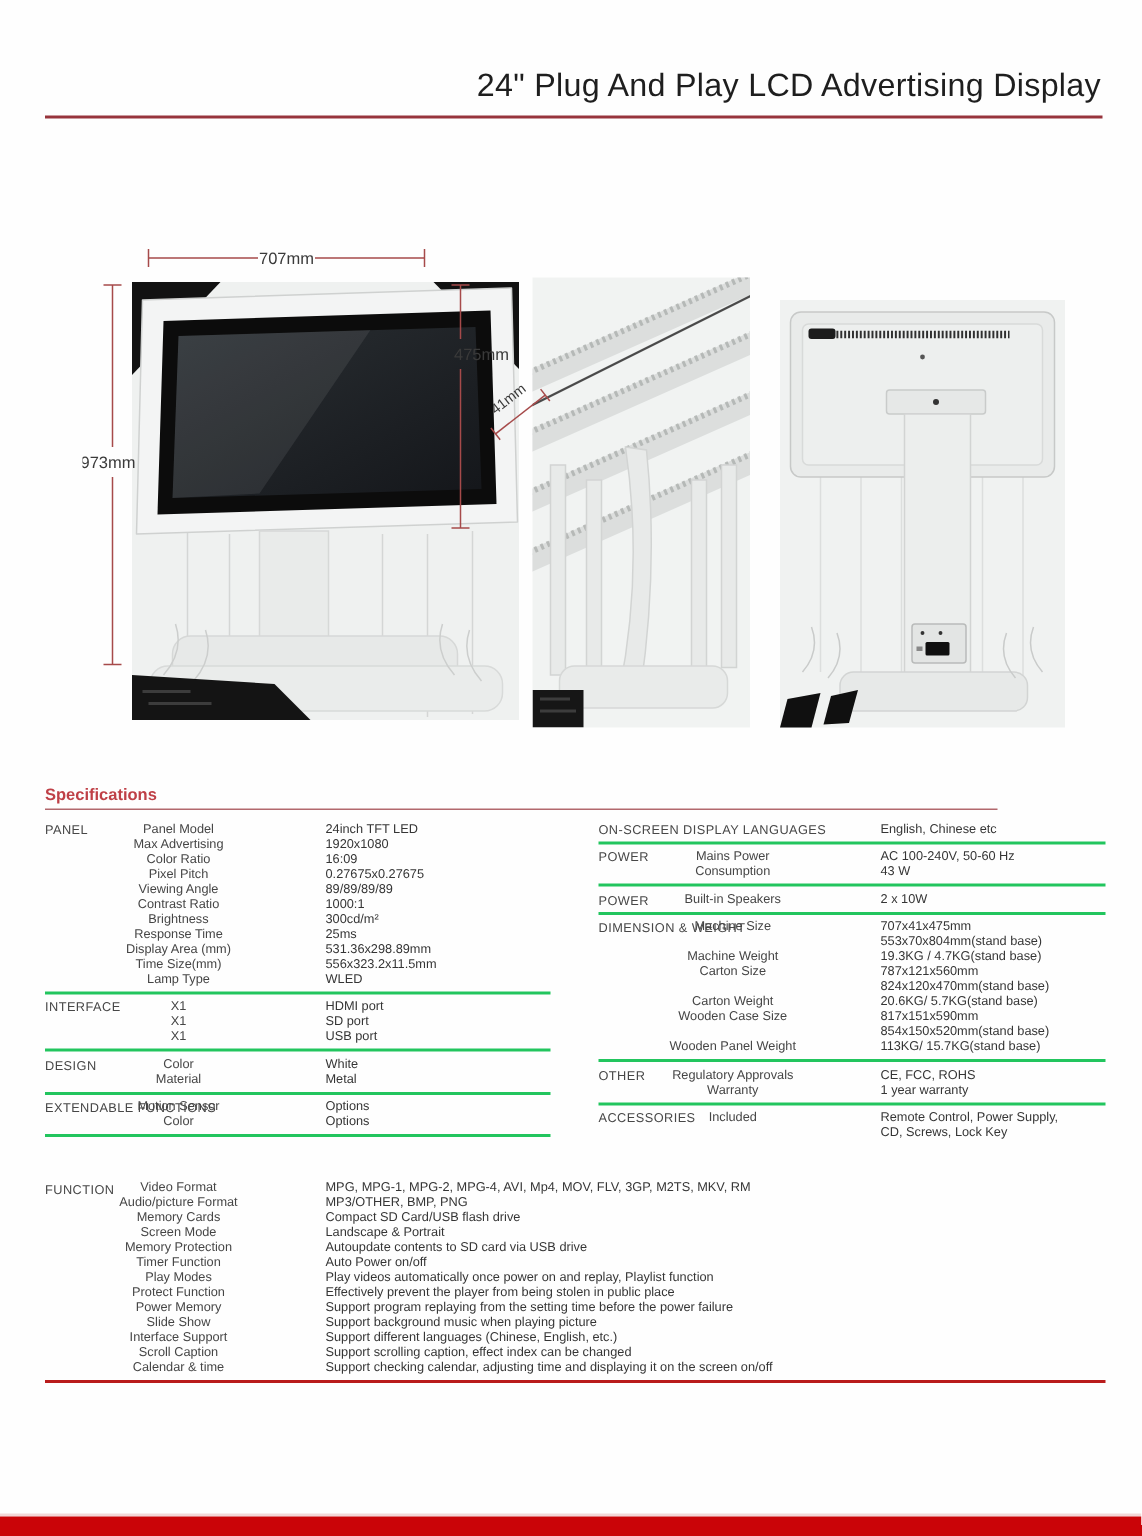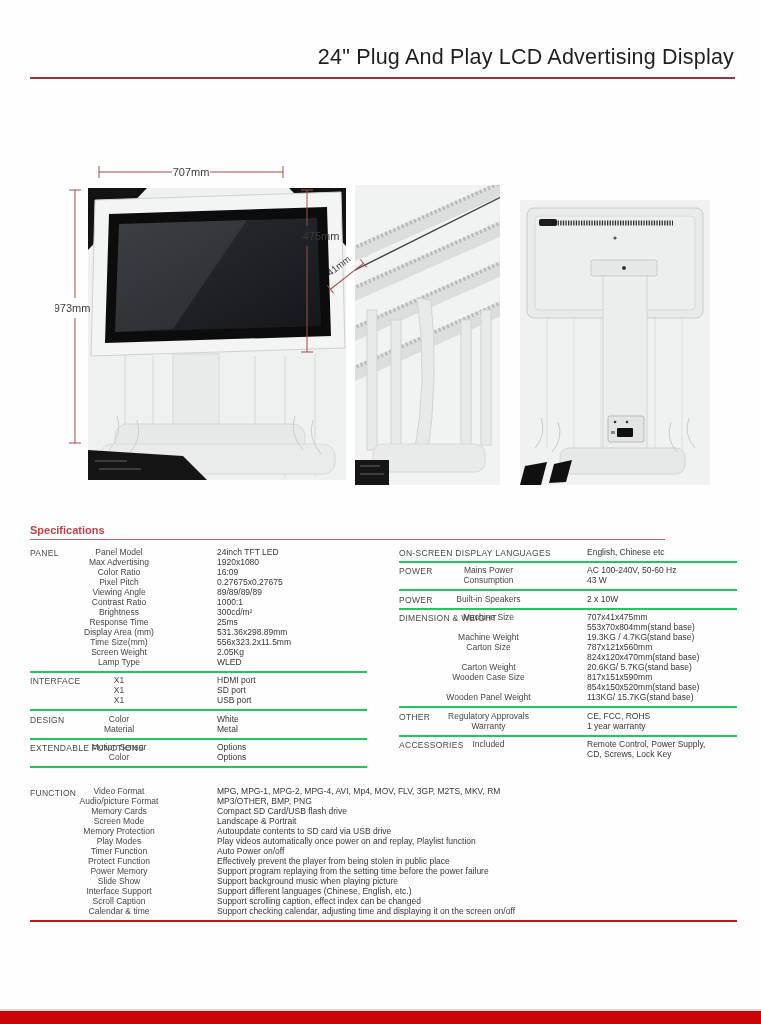--- a/index.html
+++ b/index.html
@@ -196,24 +196,20 @@
             </div>
             <div class="spec-row">
               <span class="spec-key">Display Area (mm)</span>
               <span class="spec-value">531.36x298.89mm</span>
             </div>
             <div class="spec-row">
               <span class="spec-key">Time Size(mm)</span>
               <span class="spec-value">556x323.2x11.5mm</span>
             </div>
             <div class="spec-row">
-              <span class="spec-key">Screen Weight</span>
-              <span class="spec-value">2.05Kg</span>
-            </div>
-            <div class="spec-row">
               <span class="spec-key">Lamp Type</span>
               <span class="spec-value">WLED</span>
             </div>
           </div>
         </div>
         <div class="spec-section">
           <span class="sec-label">INTERFACE</span>
           <div class="sec-rows">
             <div class="spec-row">
               <span class="spec-key">X1</span>
@@ -374,26 +370,26 @@
             </div>
             <div class="spec-row">
               <span class="spec-key">Screen Mode</span>
               <span class="spec-value">Landscape &amp; Portrait</span>
             </div>
             <div class="spec-row">
               <span class="spec-key">Memory Protection</span>
               <span class="spec-value">Autoupdate contents to SD card via USB drive</span>
             </div>
             <div class="spec-row">
+              <span class="spec-key">Timer Function</span>
+              <span class="spec-value">Auto Power on/off</span>
+            </div>
+            <div class="spec-row">
               <span class="spec-key">Play Modes</span>
               <span class="spec-value">Play videos automatically once power on and replay, Playlist function</span>
-            </div>
-            <div class="spec-row">
-              <span class="spec-key">Timer Function</span>
-              <span class="spec-value">Auto Power on/off</span>
             </div>
             <div class="spec-row">
               <span class="spec-key">Protect Function</span>
               <span class="spec-value">Effectively prevent the player from being stolen in public place</span>
             </div>
             <div class="spec-row">
               <span class="spec-key">Power Memory</span>
               <span class="spec-value">Support program replaying from the setting time before the power failure</span>
             </div>
             <div class="spec-row">

